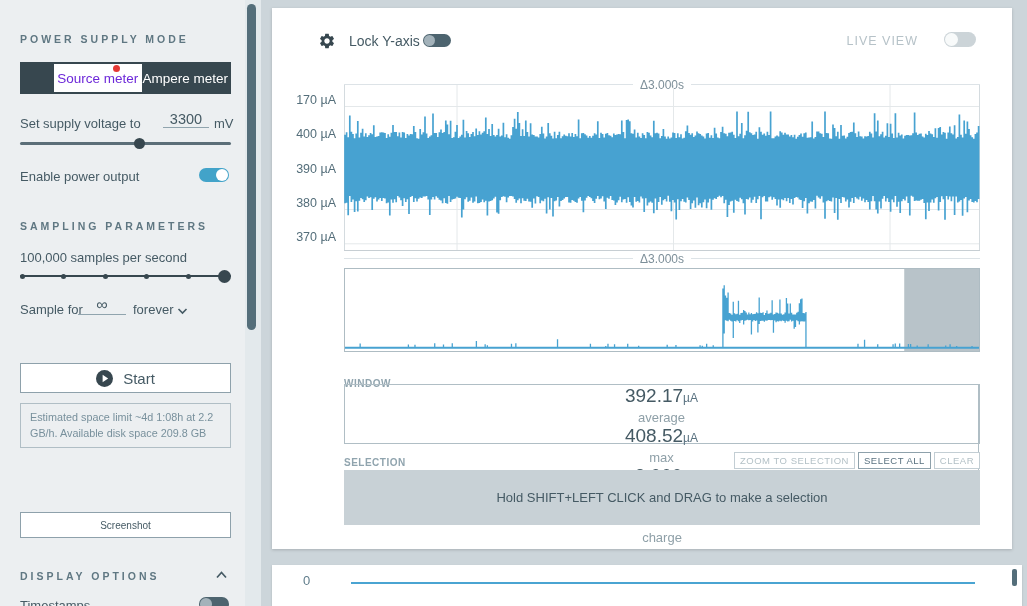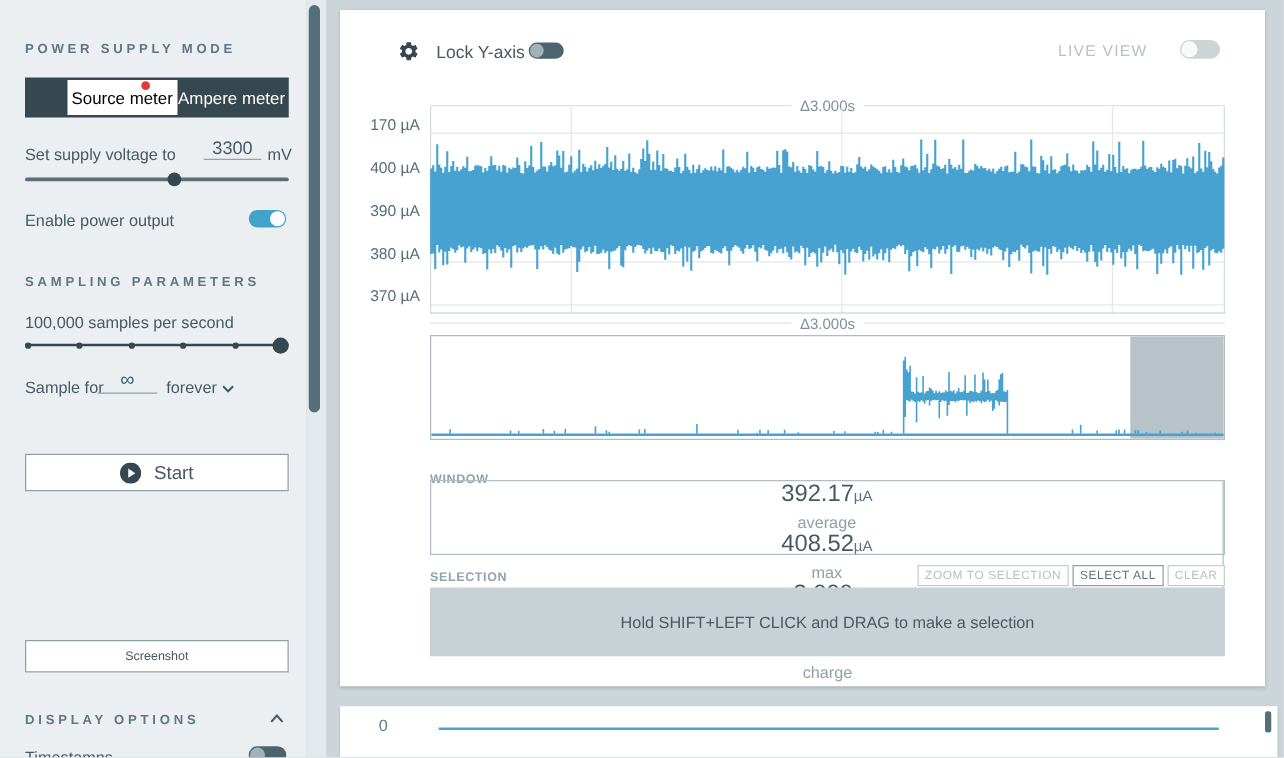--- a/index.html
+++ b/index.html
@@ -8,21 +8,21 @@
 
   
   .sidebar { position:absolute; left:0; top:0; width:245px; height:606px; background:#eceff1; }
   .gutter { position:absolute; left:245px; top:0; width:16px; height:606px; background:#e3e9ec; }
   .vthumb { position:absolute; left:2px; top:4px; width:9px; height:326px; background:#546e7a; border-radius:5px; }
   .sec-header { position:absolute; left:20px; font-size:10.5px; letter-spacing:3px; color:#5f7782; font-weight:bold; }
   .lbl { font-size:13px; color:#455a64; }
 
   .segctrl { position:absolute; left:20px; top:62px; width:211px; height:32px; background:#37474f; display:flex; padding:2px; }
   .seg { flex:1; display:flex; align-items:center; justify-content:center; font-size:13.5px; cursor:pointer; position:relative; }
-  .seg.sel { background:#ffffff; color:#000000;margin-left:32px; }
+  .seg.sel { background:#ffffff; color:#6d28d9;margin-left:32px; }
   .seg.unsel { color:#ffffff; }
   .reddot { position:absolute; right:22px; top:1px; width:7px; height:7px; border-radius:50%; background:#e53935; }
 
   .underline-input { border:none; border-bottom:1px solid #90a4ae; background:transparent; color:#455a64; text-align:center; font-family:inherit; }
 
   .slider-track { position:absolute; height:3px; background:#546e7a; border-radius:2px; }
   .slider-thumb { position:absolute; width:11px; height:11px; border-radius:50%; background:#37474f; }
   .slider-dot { position:absolute; width:5px; height:5px; border-radius:50%; background:#37474f; top:-1px; }
 
   .toggle { position:absolute; width:30px; height:14px; border-radius:8px; cursor:pointer; }
@@ -124,20 +124,21 @@
     </div>
 
     <div class="btn" style="top:363px; height:30px; font-size:15px; gap:10px;">
       <svg width="17" height="17" viewBox="0 0 17 17">
           <circle cx="8.5" cy="8.5" r="8.5" fill="#37474f"></circle>
           <polygon points="6.6,4.8 12.2,8.5 6.6,12.2" fill="#ffffff"></polygon>
         </svg>
       <span>Start</span>
     </div>
 
+    <div class="estimate">Estimated space limit ~4d 1:08h at 2.2 GB/h. Available disk space 209.8 GB</div>
 
     <div class="btn" style="top:512px; height:26px; font-size:10px;">
       <span>Screenshot</span>
     </div>
 
     <div class="sec-header" style="top:570px; cursor:pointer;">DISPLAY OPTIONS</div>
     <svg class="chev" style="position:absolute; left:215px; top:570px;" width="13" height="10" viewBox="0 0 13 10">
         <polyline points="2,7.5 6.5,2.5 11,7.5" fill="none" stroke="#455a64" stroke-width="1.7"></polyline>
       </svg>
 

